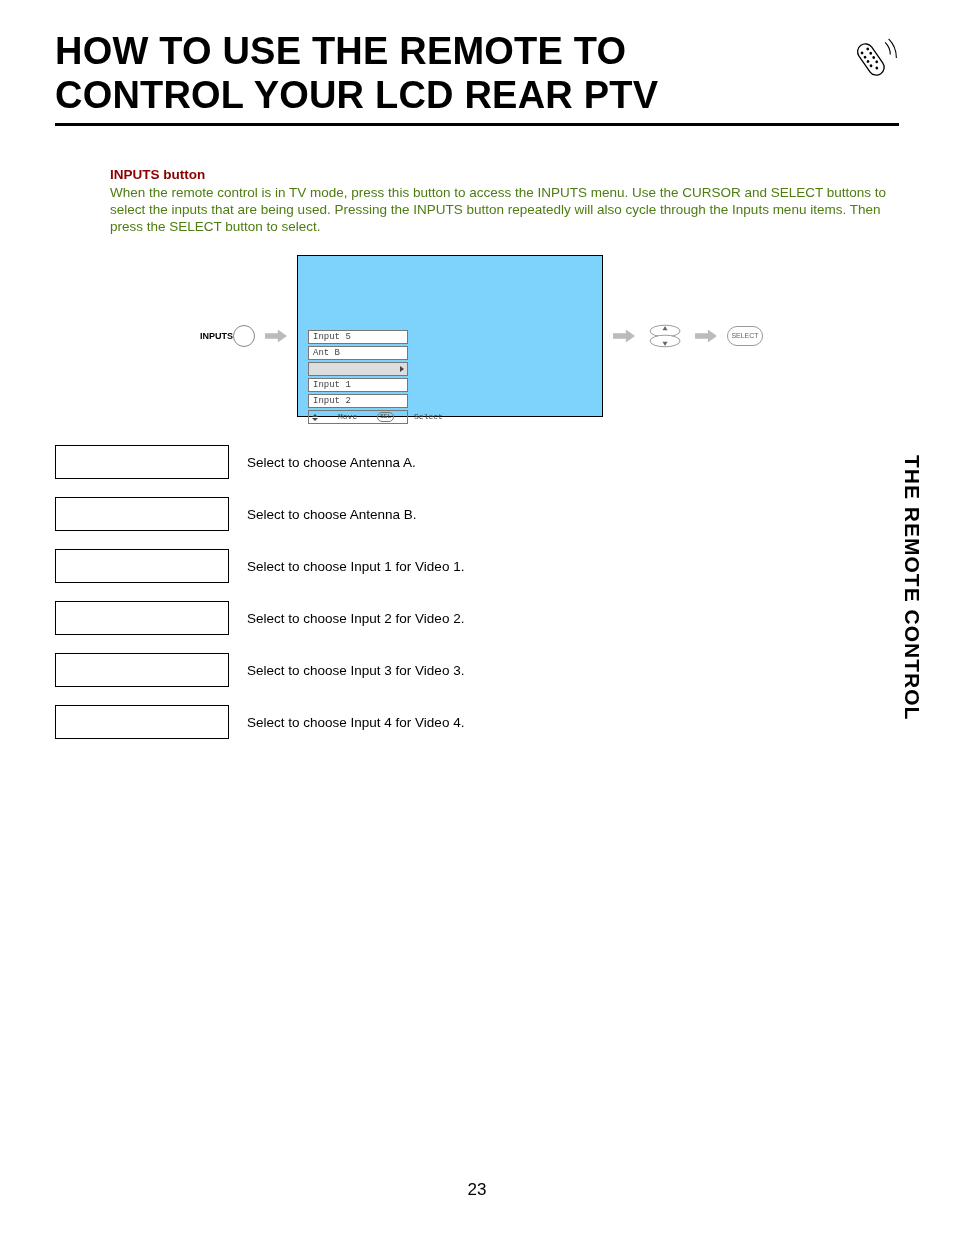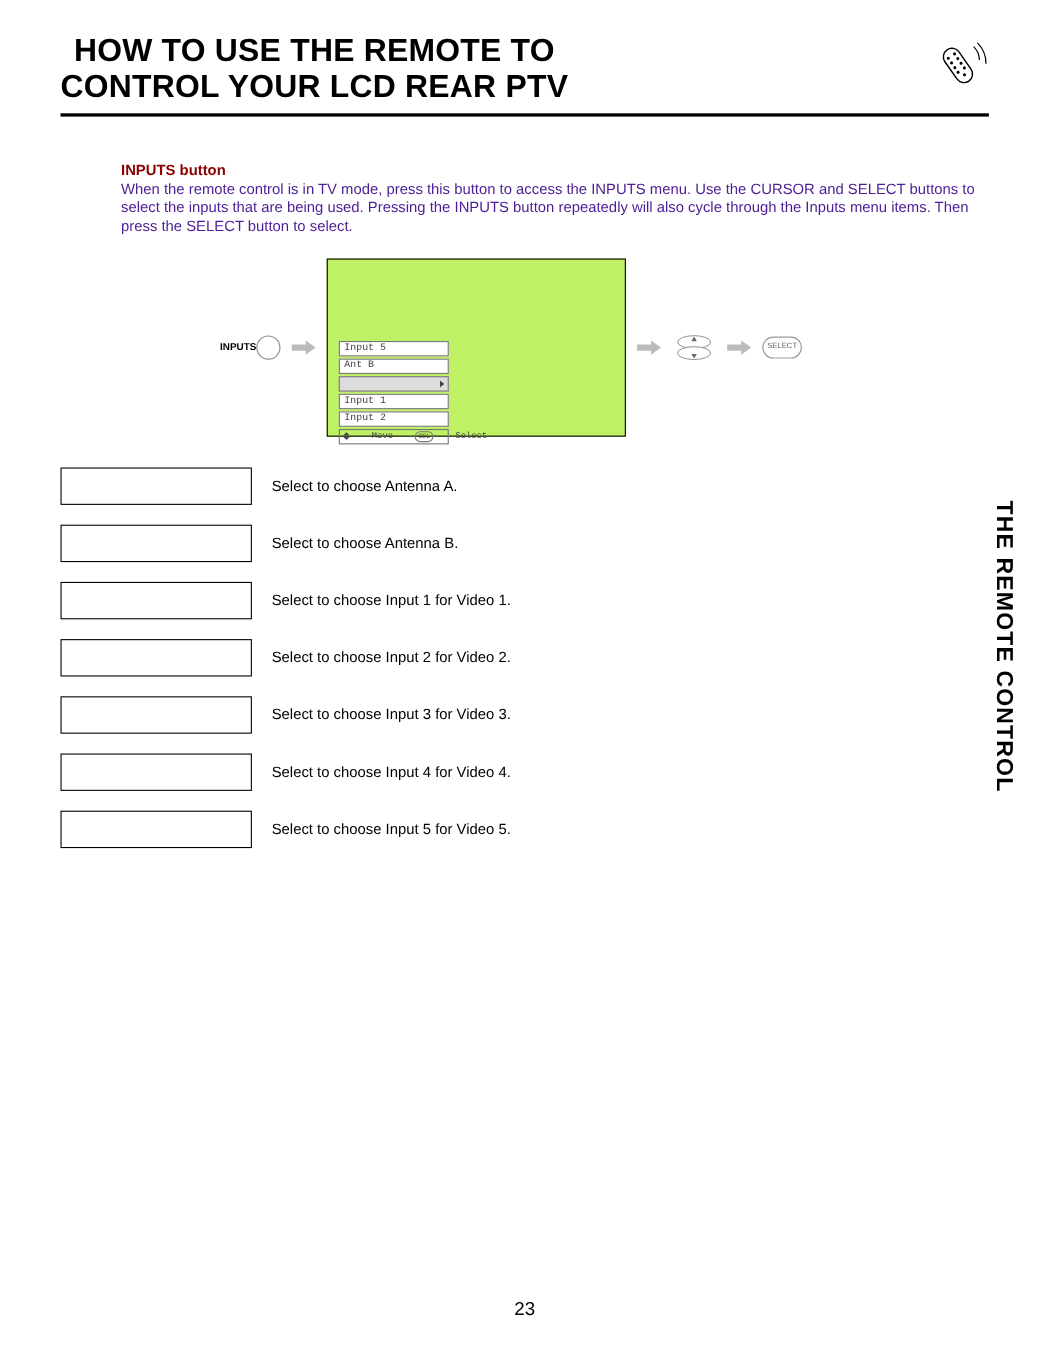--- a/index.html
+++ b/index.html
@@ -18,24 +18,23 @@
     padding: 30px 55px 0 55px;
     box-sizing: border-box;
   }
   .header-row {
     display: flex;
     align-items: flex-start;
     justify-content: space-between;
   }
   .title {
     font-weight: 800;
-    font-size: 29px;
+    font-size: 38px;
     line-height: 1.15;
     letter-spacing: 0.2px;
-    text-align: center;
   }
   .header-icon {
     width: 52px;
     height: 52px;
     margin-top: 2px;
     flex: 0 0 auto;
   }
   .header-rule {
     height: 3px;
     background: #000;
@@ -46,21 +45,21 @@
     margin-top: 40px;
     margin-left: 55px;   
     margin-right: 10px;
     font-size: 13.5px;
     line-height: 1.28;
   }
   .section-title {
     font-weight: 700;
     color: #8b0000;
   }
-  .section-body { color: #4c1d95; text-align: center; }
+  .section-body { color: #4d7c0f; text-align: center; }
 
   
   .flow {
     margin-top: 20px;
     display: flex;
     align-items: center;
     gap: 10px;
     margin-left: 90px;
   }
   .inputs-btn-wrap {
@@ -70,23 +69,24 @@
   .inputs-btn {
     width: 20px; height: 20px; border: 1.5px solid #888; border-radius: 50%;
     background: #fff;
   }
   .flow .arrow-gray {
     width: 22px; height: 14px; flex: 0 0 auto;
   }
   .tv-screen {
     width: 270px; height: 160px;
     border: 1.5px solid #000;
-    background: #bef264;
+    background: #7dd3fc;
     position: relative;
     flex: 0 0 auto;
+    padding-left: 34px;
   }
   .osd {
     position: absolute;
     left: 10px;
     top: 74px;
     width: 100px;
     font-family: "Courier New", monospace;
     font-size: 9px;
     line-height: 1.0;
     color: #444;
@@ -299,21 +299,17 @@
         <div class="option-desc">Select to choose Input 2 for Video 2.</div>
       </div>
       <div class="option-row">
         <div class="option-box"></div>
         <div class="option-desc">Select to choose Input 3 for Video 3.</div>
       </div>
       <div class="option-row">
         <div class="option-box"></div>
         <div class="option-desc">Select to choose Input 4 for Video 4.</div>
       </div>
-      <div class="option-row">
-        <div class="option-box"></div>
-        <div class="option-desc">Select to choose Input 5 for Video 5.</div>
-      </div>
     </div>
 
   <div class="side-tab">THE REMOTE CONTROL</div>
   <div class="page-number">23</div>
 </div>
 
 </body></html>

